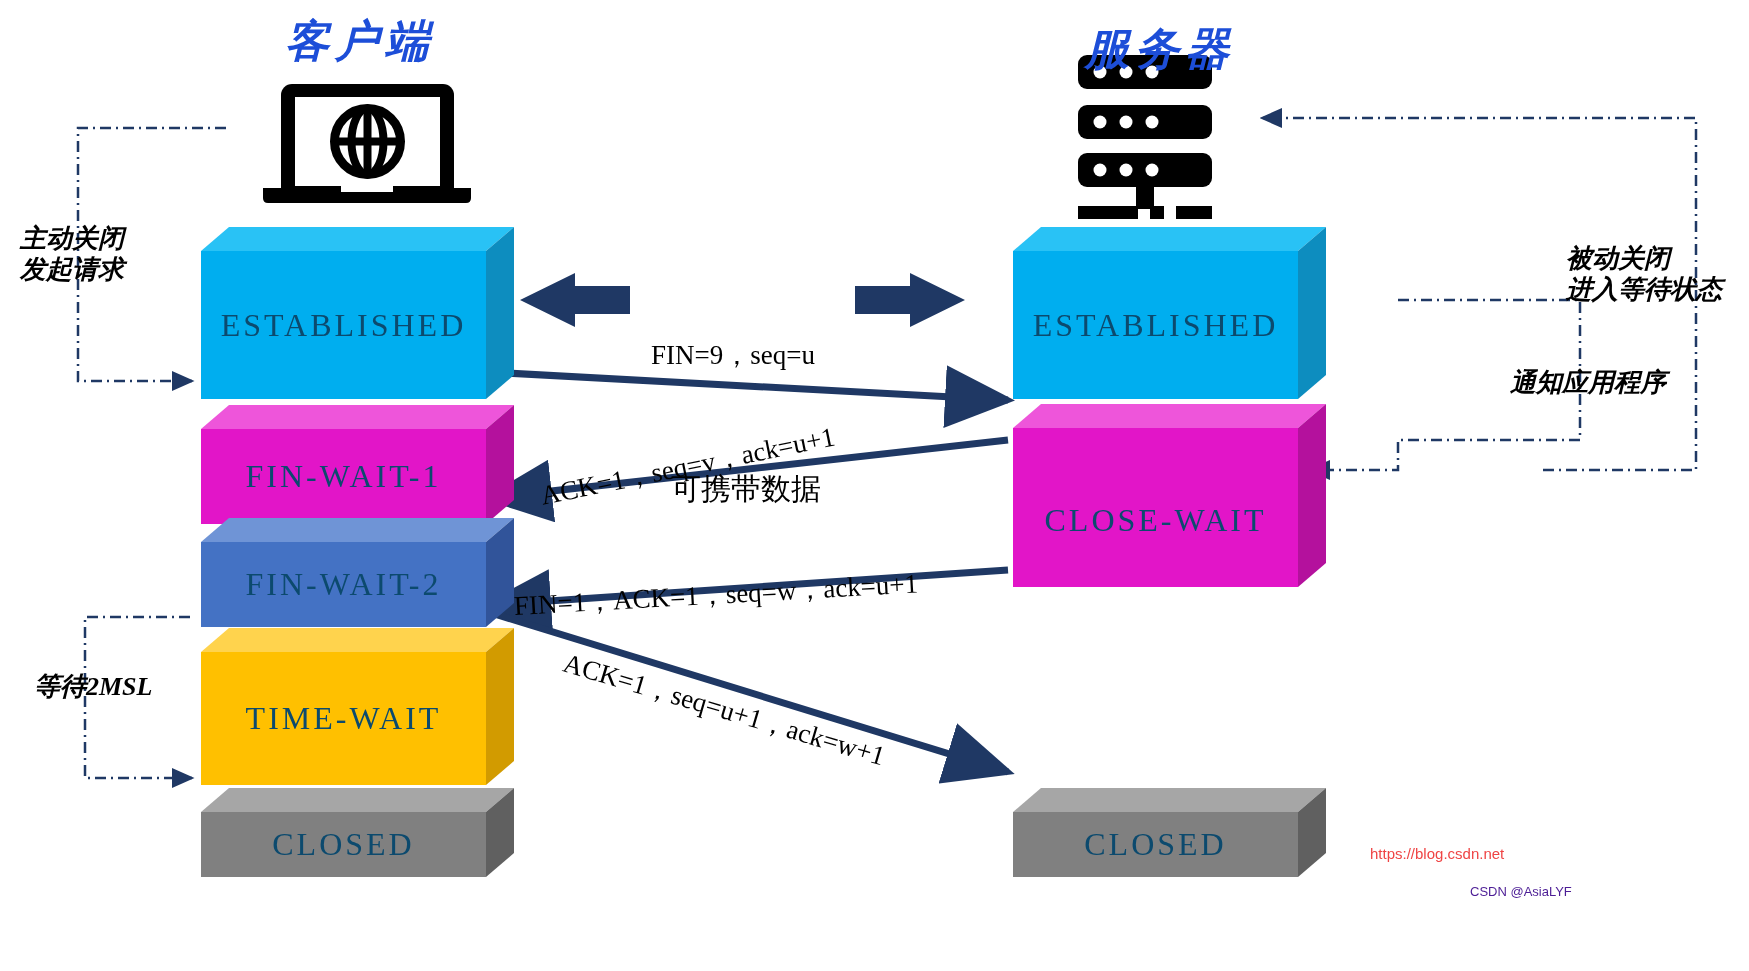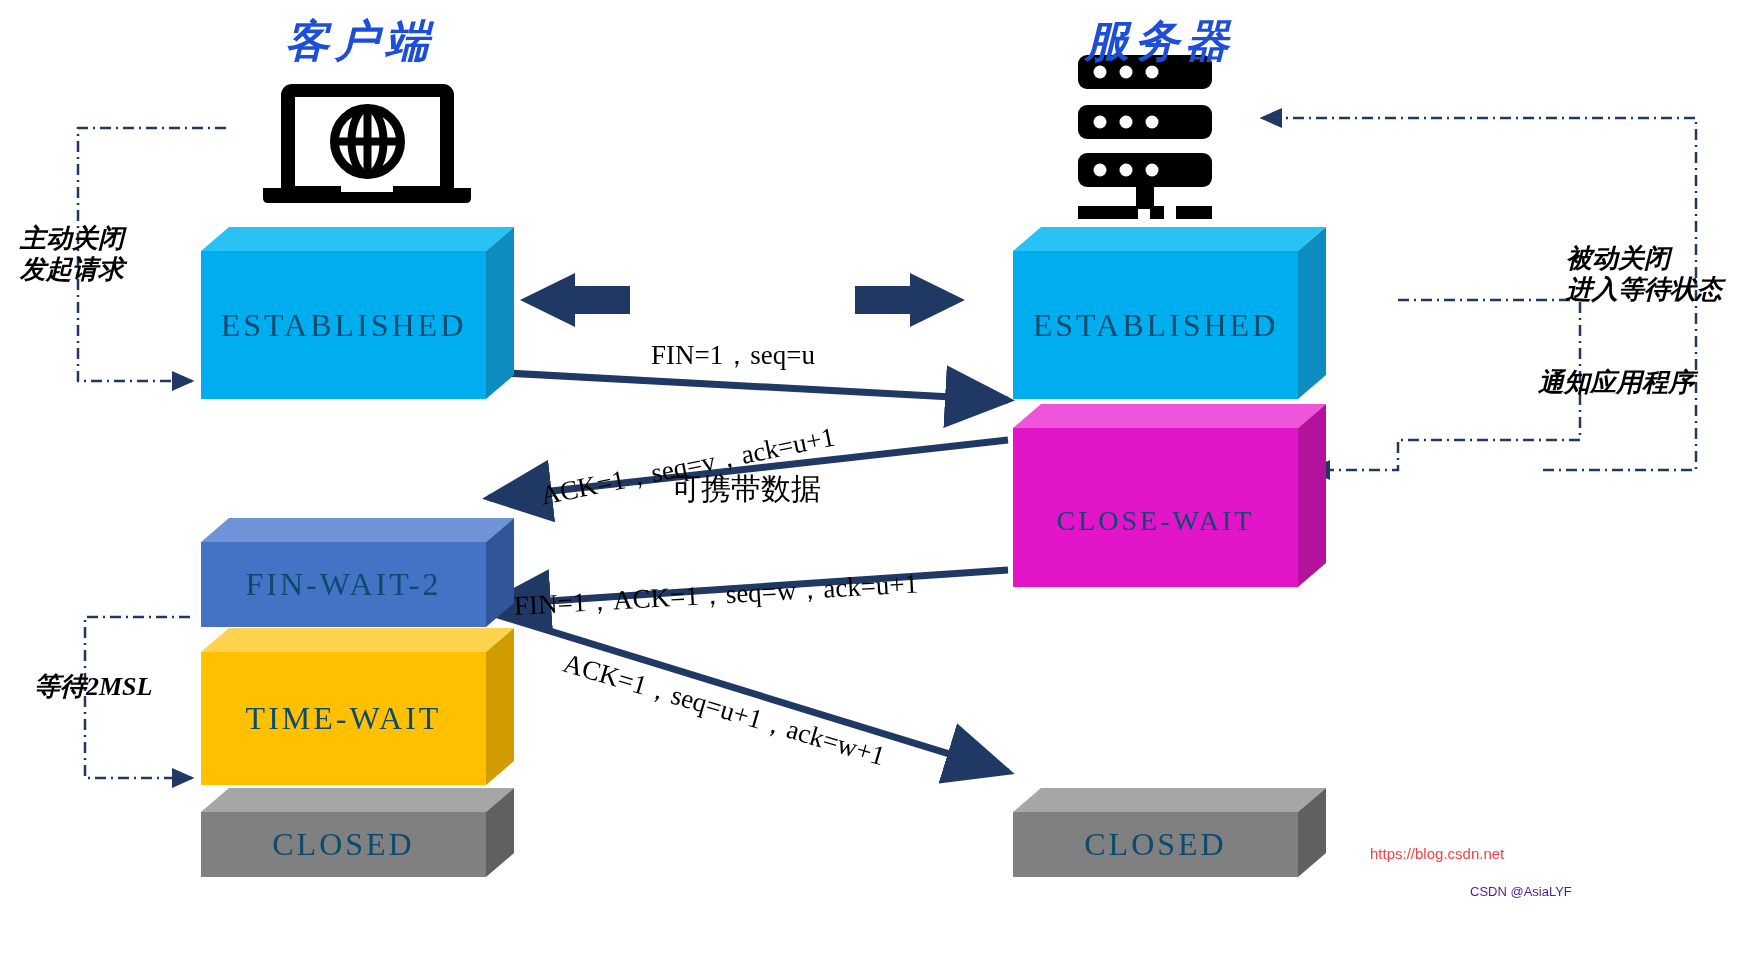--- a/index.html
+++ b/index.html
@@ -158,32 +158,40 @@
     <polyline points="226,128 78,128 78,381 192,381" fill="none" stroke="#1f3864" stroke-width="2.5" stroke-dasharray="11,5,2,5" marker-end="url(#thinArrow)"></polyline>
 
     <polyline points="190,617 85,617 85,778 192,778" fill="none" stroke="#1f3864" stroke-width="2.5" stroke-dasharray="11,5,2,5" marker-end="url(#thinArrow)"></polyline>
 
     <polyline points="1543,470 1696,470 1696,118 1262,118" fill="none" stroke="#1f3864" stroke-width="2.5" stroke-dasharray="11,5,2,5" marker-end="url(#thinArrow)"></polyline>
 
     <polyline points="1398,300 1580,300 1580,440 1398,440 1398,470 1310,470" fill="none" stroke="#1f3864" stroke-width="2.5" stroke-dasharray="11,5,2,5" marker-end="url(#thinArrow)"></polyline>
   </svg>
 
   <div class="endpoint-title" style="left:285px;top:12px;">客户端</div>
-  <div class="endpoint-title" style="left:1085px;top:12px;font-family:Liberation Serif, serif;">服务器</div>
+  <div class="endpoint-title" style="left:1085px;top:20px;font-family:Liberation Serif, serif;">服务器</div>
 
 
   <div class="state-box" style="left:201px;top:227px;width:285px;height:148px;">
     <svg width="313" height="172" style="position:absolute;left:0;top:0;overflow:visible;">
       <polygon points="0,24 28,0 313,0 285,24" fill="#29c2f5"></polygon>
       <polygon points="285,24 313,0 313,148 285,172" fill="#0d8dbf"></polygon>
       <rect x="0" y="24" width="285" height="148" fill="#00aeef"></rect>
     </svg>
     <div class="face" style="top:24px;width:285px;height:148px;font-size:32px;letter-spacing:3px;">ESTABLISHED</div>
   </div>
 
+  <div class="state-box" style="left:201px;top:405px;width:285px;height:95px;">
+    <svg width="313" height="119" style="position:absolute;left:0;top:0;overflow:visible;">
+      <polygon points="0,24 28,0 313,0 285,24" fill="#ee55da"></polygon>
+      <polygon points="285,24 313,0 313,95 285,119" fill="#b4119d"></polygon>
+      <rect x="0" y="24" width="285" height="95" fill="#e215c8"></rect>
+    </svg>
+    <div class="face" style="top:24px;width:285px;height:95px;font-size:32px;letter-spacing:3px;">FIN-WAIT-1</div>
+  </div>
 
   <div class="state-box" style="left:201px;top:518px;width:285px;height:85px;">
     <svg width="313" height="109" style="position:absolute;left:0;top:0;overflow:visible;">
       <polygon points="0,24 28,0 313,0 285,24" fill="#6f94d6"></polygon>
       <polygon points="285,24 313,0 313,85 285,109" fill="#31549a"></polygon>
       <rect x="0" y="24" width="285" height="85" fill="#4472c4"></rect>
     </svg>
     <div class="face" style="top:24px;width:285px;height:85px;font-size:32px;letter-spacing:3px;">FIN-WAIT-2</div>
   </div>
 
@@ -213,48 +221,48 @@
     </svg>
     <div class="face" style="top:24px;width:285px;height:148px;font-size:32px;letter-spacing:3px;">ESTABLISHED</div>
   </div>
 
   <div class="state-box" style="left:1013px;top:404px;width:285px;height:159px;">
     <svg width="313" height="183" style="position:absolute;left:0;top:0;overflow:visible;">
       <polygon points="0,24 28,0 313,0 285,24" fill="#ee55da"></polygon>
       <polygon points="285,24 313,0 313,159 285,183" fill="#b4119d"></polygon>
       <rect x="0" y="24" width="285" height="159" fill="#e215c8"></rect>
     </svg>
-    <div class="face" style="top:24px;width:285px;height:185px;font-size:28px;letter-spacing:3px;">CLOSE-WAIT</div>
+    <div class="face" style="top:24px;width:285px;height:185px;font-size:32px;letter-spacing:3px;">CLOSE-WAIT</div>
   </div>
 
 
   <div class="state-box" style="left:1013px;top:788px;width:285px;height:65px;">
     <svg width="313" height="89" style="position:absolute;left:0;top:0;overflow:visible;">
       <polygon points="0,24 28,0 313,0 285,24" fill="#a6a6a6"></polygon>
       <polygon points="285,24 313,0 313,65 285,89" fill="#606060"></polygon>
       <rect x="0" y="24" width="285" height="65" fill="#808080"></rect>
     </svg>
     <div class="face" style="top:24px;width:285px;height:65px;font-size:32px;letter-spacing:3px;">CLOSED</div>
   </div>
 
-  <div class="msg-label" style="left:651px;top:337px;">FIN=1，seq=u</div>
+  <div class="msg-label" style="left:651px;top:337px;">FIN=9，seq=u</div>
 
   <div class="msg-label" style="left:541px;top:478px;transform:rotate(-11.5deg);">ACK=1，seq=v，ack=u+1</div>
   <div class="msg-label cn" style="left:671px;top:469px;font-size:30px;">可携带数据</div>
 
   <div class="msg-label" style="left:514px;top:588px;transform:rotate(-3.2deg);">FIN=1，ACK=1，seq=w，ack=u+1</div>
 
   <div class="msg-label" style="left:564px;top:644px;transform:rotate(16.5deg);">ACK=1，seq=u+1，ack=w+1</div>
 
   <div class="annot" style="left:20px;top:224px;">主动关闭
 发起请求</div>
 
   <div class="annot" style="left:34px;top:672px;">等待2MSL</div>
 
   <div class="annot" style="left:1566px;top:204px;margin-top:40px;">被动关闭
 进入等待状态</div>
 
-  <div class="annot" style="left:1510px;top:368px;margin-left:28px;">通知应用程序</div>
+  <div class="annot" style="left:1510px;top:368px;">通知应用程序</div>
 
   <div class="wm wm1" style="left:1370px;top:845px;">https://blog.csdn.net</div>
   <div class="wm wm2" style="left:1470px;top:852px;">CSDN @AsiaLYF</div>
 
 </div>
 
 </body></html>

